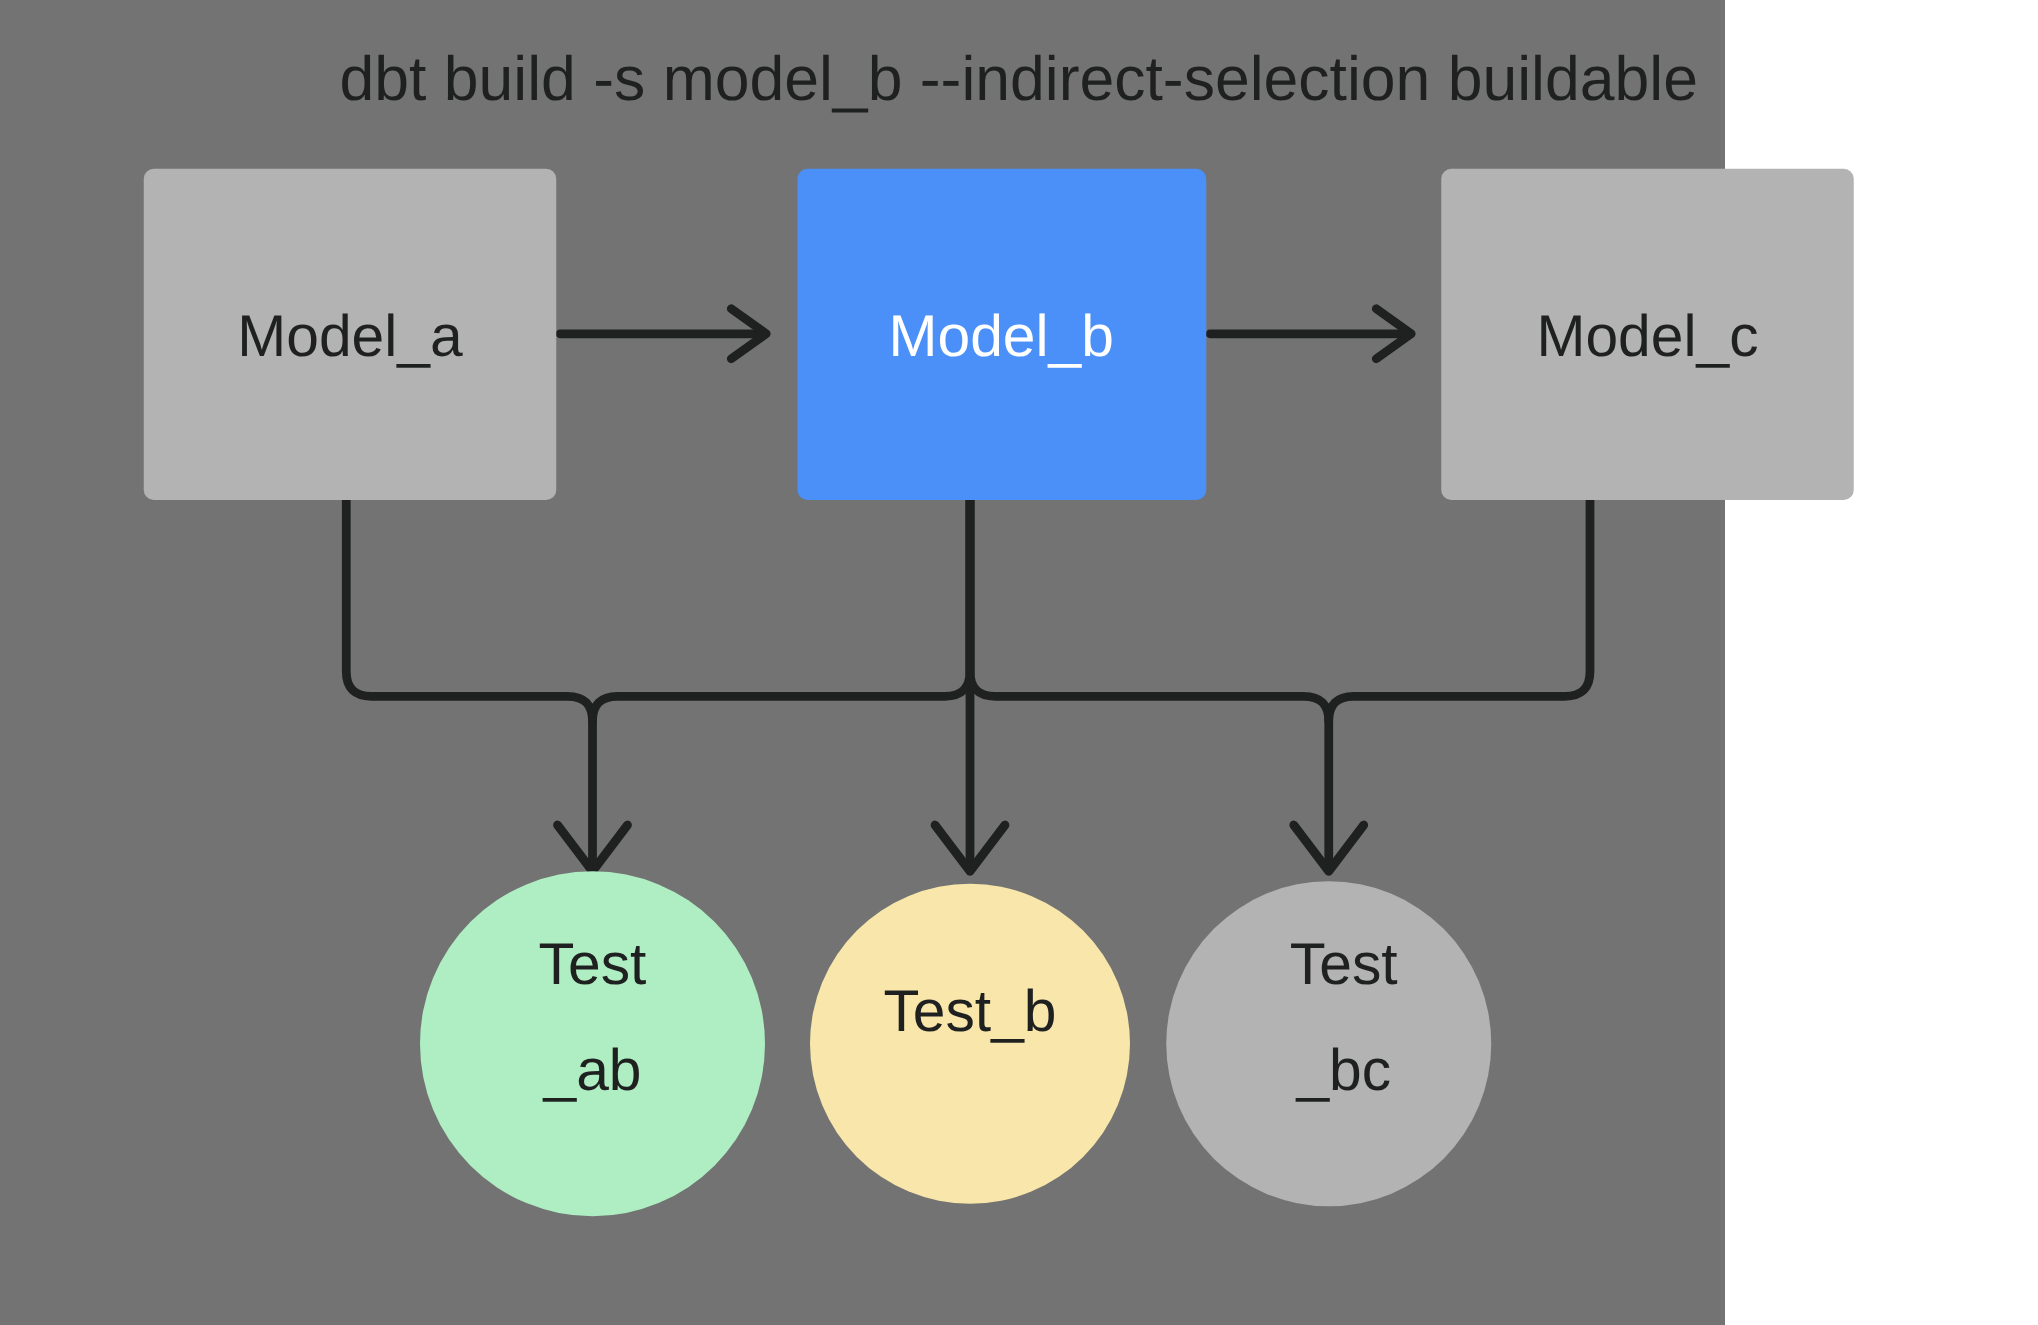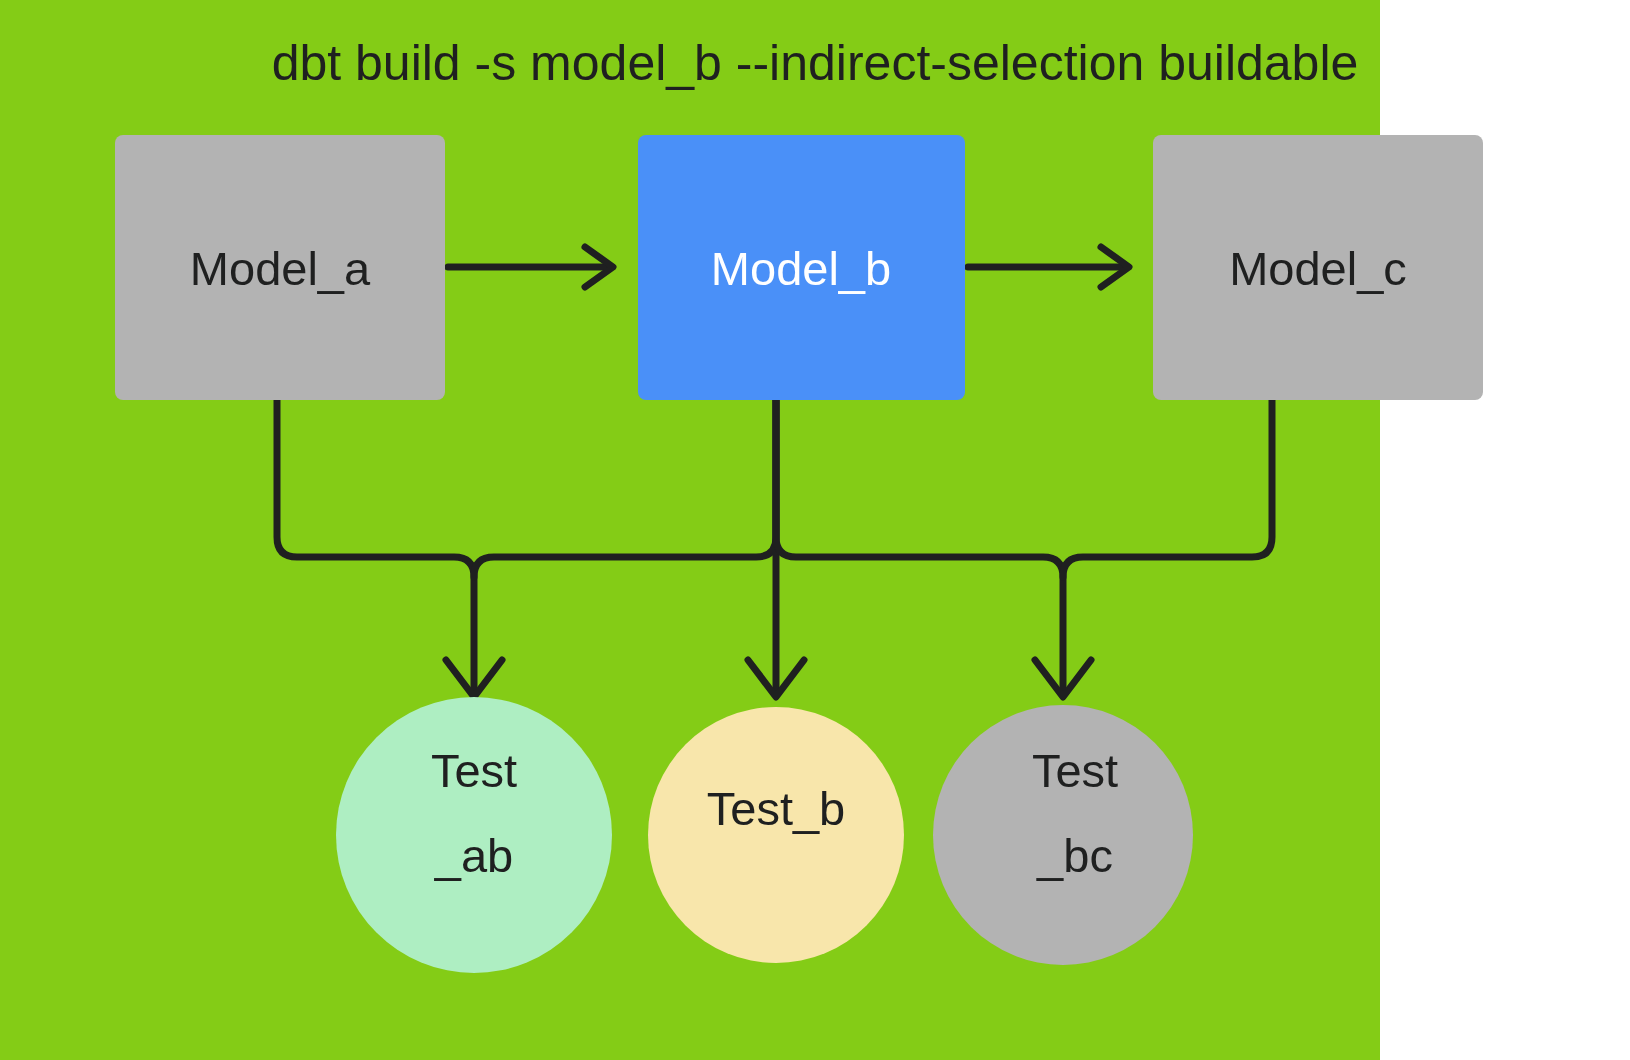--- a/index.html
+++ b/index.html
@@ -10,21 +10,21 @@
   body {
     width: 1630px;
     height: 1060px;
     font-family: "Liberation Sans", sans-serif;
     overflow: hidden;
   }
   #diagram-root {
     position: relative;
     width: 1380px;
     height: 1060px;
-    background: #84cc16;
+    background: #737373;
   }
   svg.canvas {
     position: absolute;
     top: 0;
     left: 0;
     width: 1630px;
     height: 1060px;
     display: block;
   }
   .title-text {

